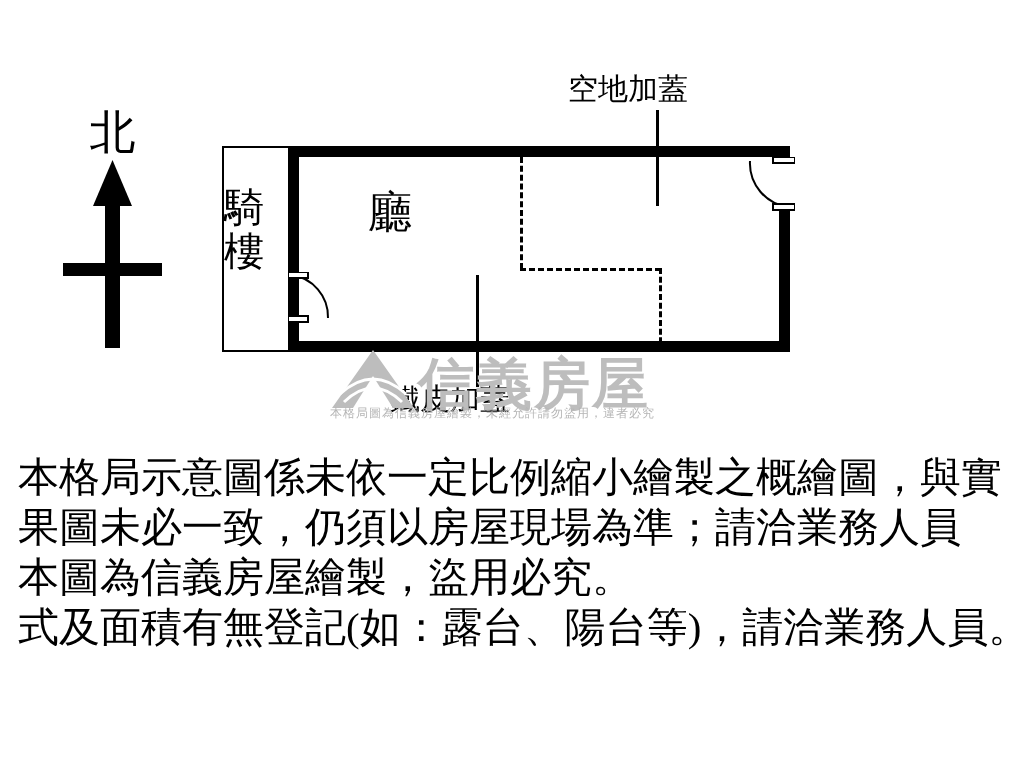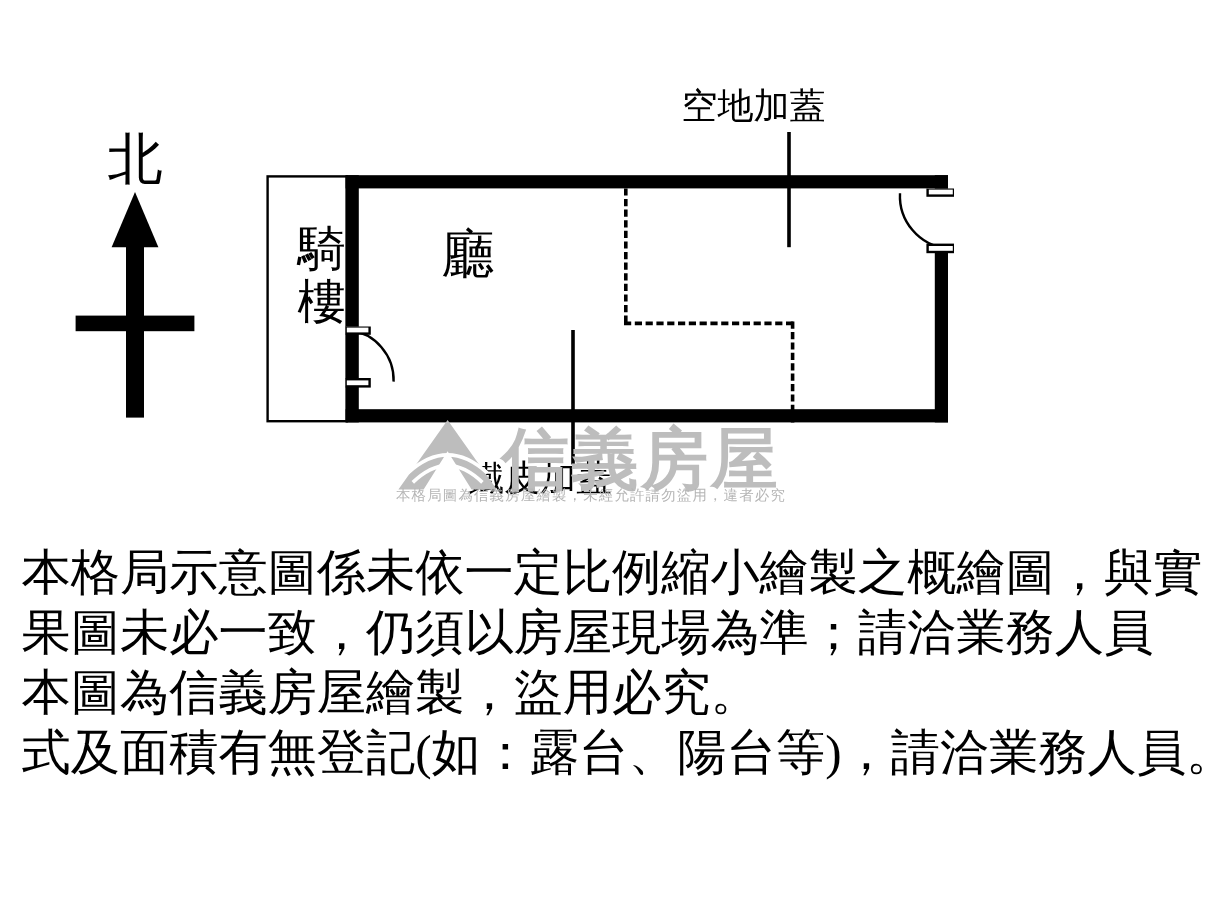--- a/index.html
+++ b/index.html
@@ -21,21 +21,21 @@
   }
   .compass-svg{position:absolute;left:0;top:48px;}
 
   
   .arcade-box{
     position:absolute;left:222px;top:146px;width:68px;height:206px;
     border:2px solid #000;background:#fff;box-sizing:border-box;
   }
   .arcade-label{
     position:absolute;left:224px;top:186px;width:64px;
-    text-align:right;font-size:40px;line-height:44px;color:#000;
+    text-align:left;font-size:40px;line-height:44px;color:#000;
   }
 
   
   .unit{position:absolute;left:288px;top:146px;width:502px;height:206px;}
   .wall{position:absolute;background:#000;}
   .wall-top{left:0;top:0;width:502px;height:11px;}
   .wall-bottom{left:0;top:195px;width:502px;height:11px;}
   .wall-left{left:0;top:0;width:11px;height:206px;}
   .wall-right-top{left:491px;top:0;width:11px;height:14px;}
   .wall-right-main{left:491px;top:60px;width:11px;height:146px;}

